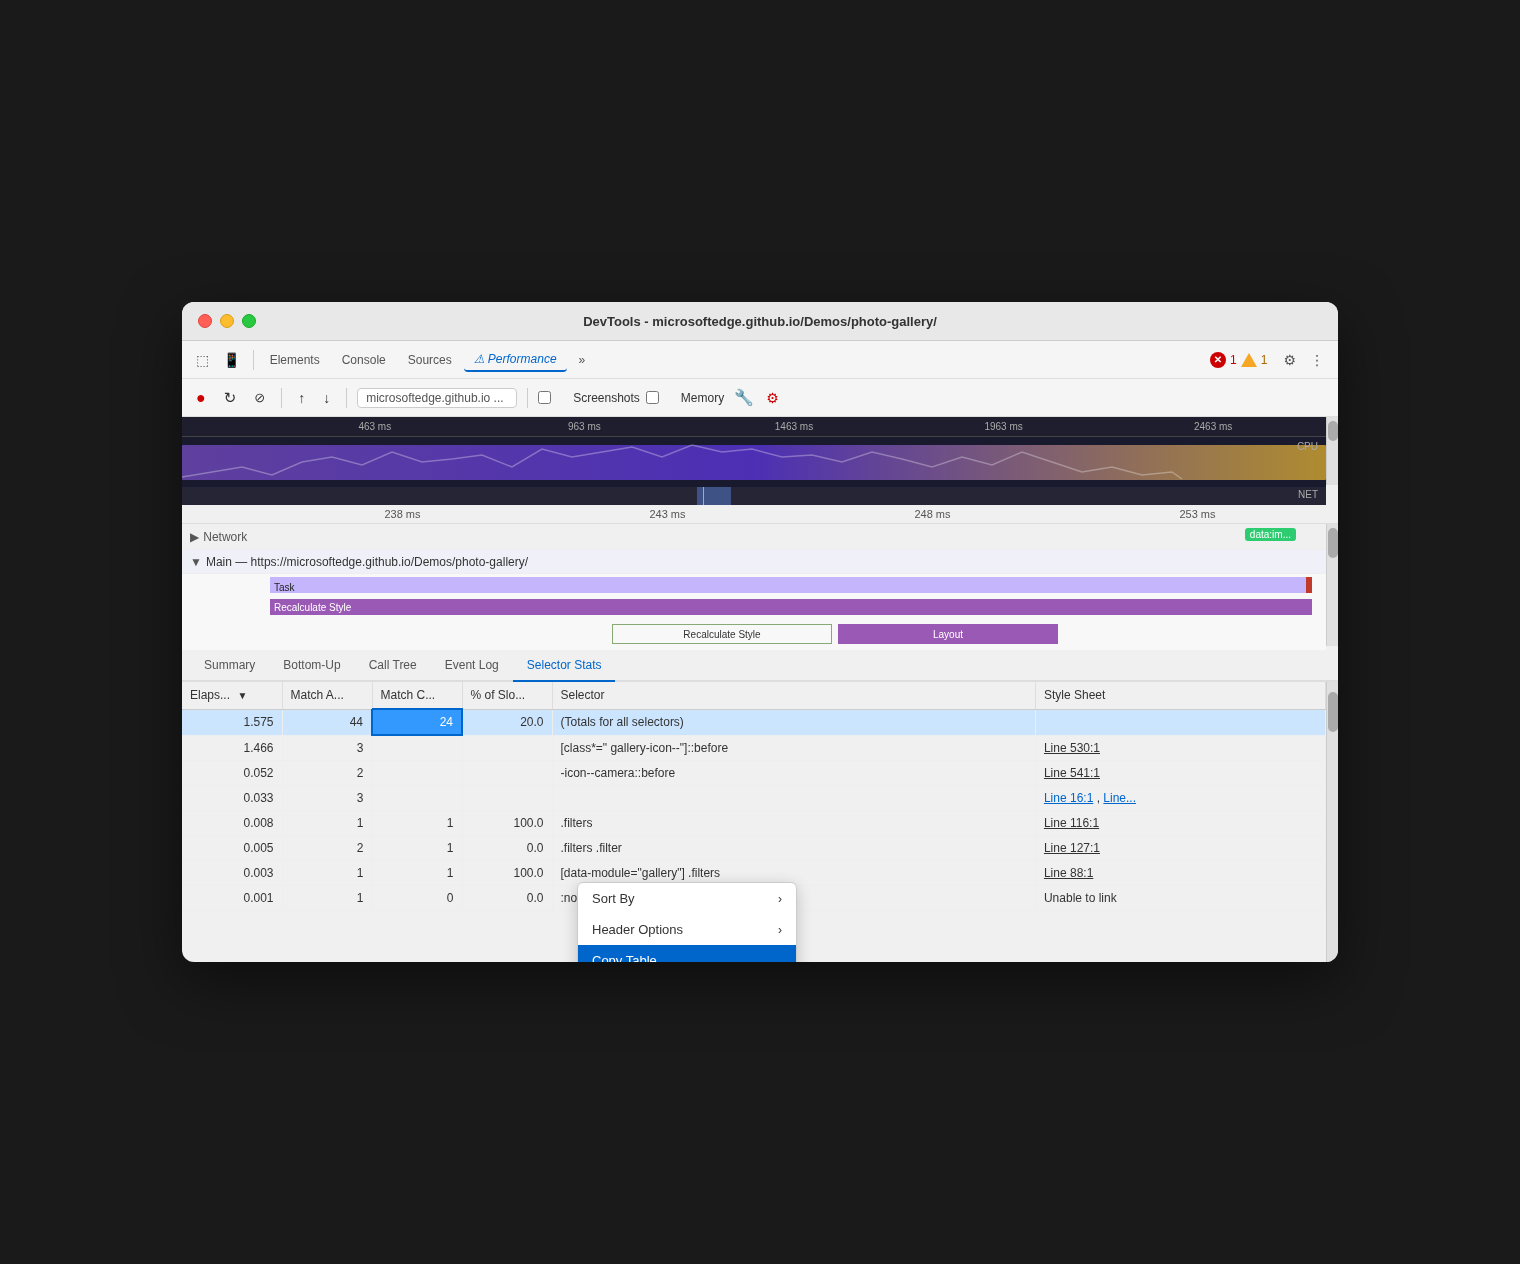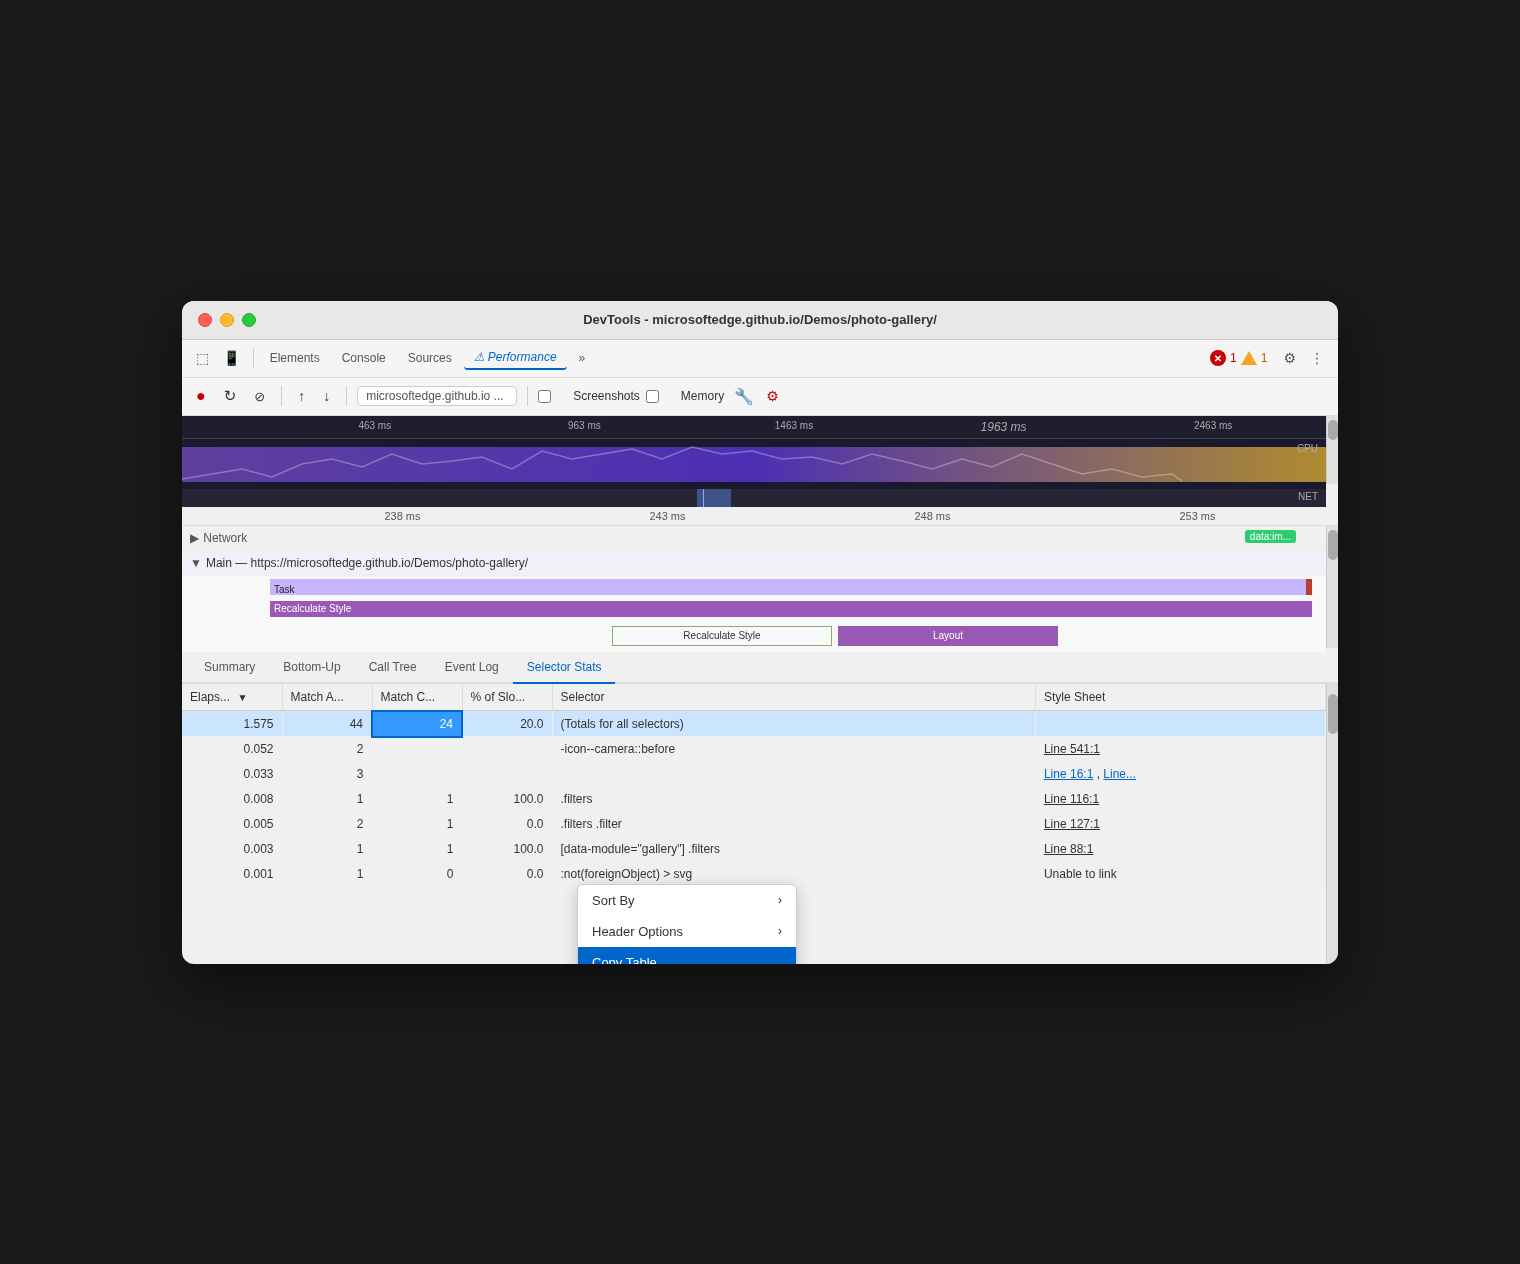--- a/index.html
+++ b/index.html
@@ -280,21 +280,21 @@
 
   <div style="display:flex;position:relative;">
     <div style="flex:1;overflow:hidden;">
 
       <div style="display:flex;background:#1e1e2e;padding:4px 8px;border-bottom:1px solid #444;">
         <div style="width:80px;"></div>
         <div style="flex:1;display:flex;">
           <span class="tl-ms-label" style="font-size:10px;color:#aaa;flex:1;text-align:center;">463 ms</span>
           <span class="tl-ms-label" style="font-size:10px;color:#aaa;flex:1;text-align:center;">963 ms</span>
           <span class="tl-ms-label" style="font-size:10px;color:#aaa;flex:1;text-align:center;">1463 ms</span>
-          <span class="tl-ms-label" style="font-size:12px;color:#aaa;flex:1;text-align:center;font-style:italic;">1963 ms</span>
+          <span class="tl-ms-label" style="font-size:10px;color:#aaa;flex:1;text-align:center;">1963 ms</span>
           <span class="tl-ms-label" style="font-size:10px;color:#aaa;flex:1;text-align:center;">2463 ms</span>
         </div>
       </div>
 
       <div style="background:#1a1a2e;height:50px;position:relative;overflow:hidden;">
         <svg width="100%" height="50" style="position:absolute;top:0;left:0;">
 
           <defs>
             <linearGradient id="cpu-purple" x1="0" y1="0" x2="1" y2="0">
               <stop offset="0%" stop-color="#6644aa" stop-opacity="0.9"></stop>
@@ -401,20 +401,28 @@
 
           <tr class="selected">
             <td class="right-align">1.575</td>
             <td class="right-align">44</td>
             <td class="right-align" style="background:#3399ff;color:#fff;border:2px solid #0066cc;">24</td>
             <td class="right-align">20.0</td>
             <td>(Totals for all selectors)</td>
             <td></td>
           </tr>
 
+          <tr>
+            <td class="right-align">1.466</td>
+            <td class="right-align">3</td>
+            <td></td>
+            <td></td>
+            <td>[class*=" gallery-icon--"]::before</td>
+            <td class="link-cell">Line 530:1</td>
+          </tr>
 
           <tr>
             <td class="right-align">0.052</td>
             <td class="right-align">2</td>
             <td></td>
             <td></td>
             <td>-icon--camera::before</td>
             <td class="link-cell">Line 541:1</td>
           </tr>
 

